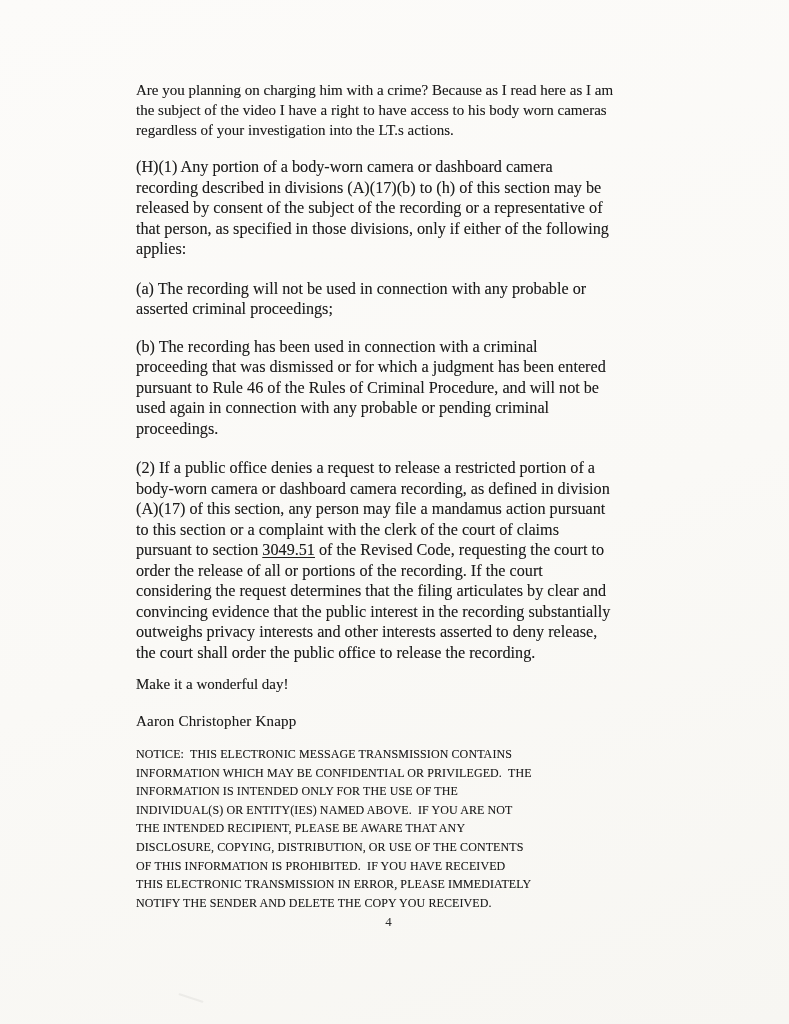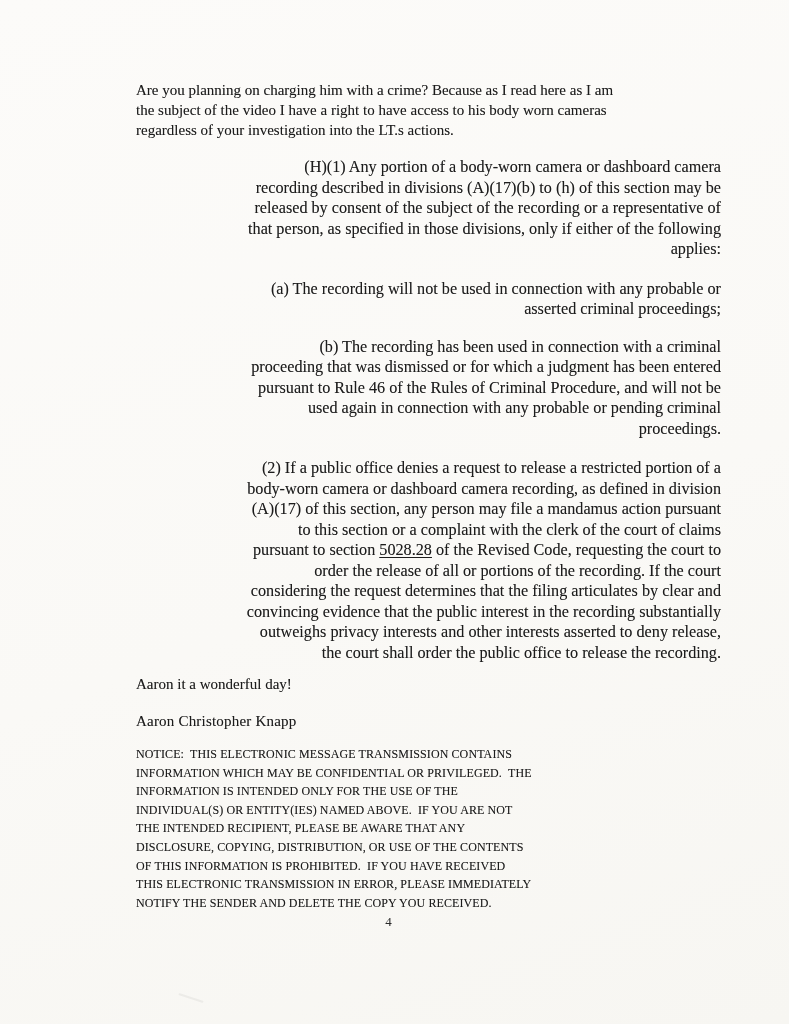--- a/index.html
+++ b/index.html
@@ -25,21 +25,20 @@
   p { white-space: pre-wrap; color: #1c1c1c; text-shadow: 0 0 0.5px rgba(20,20,20,0.35); }
   .body-sm {
     font-size: 15px;
     line-height: 20px;
     margin-bottom: 17px;
   }
   .body-lg {
     font-size: 16.2px;
     line-height: 20.5px;
     margin-bottom: 19px;
-    text-align: right;
   }
   .mb-sm { margin-bottom: 12px; }
   .mb-md { margin-bottom: 17px; }
   .mb-xs { margin-bottom: 11px; }
   .sig {
     font-weight: normal;
     margin-bottom: 14px;
     letter-spacing: 0.2px;
   }
   .notice {
@@ -94,28 +93,28 @@
     <p class="body-lg">(b) The recording has been used in connection with a criminal
 proceeding that was dismissed or for which a judgment has been entered
 pursuant to Rule 46 of the Rules of Criminal Procedure, and will not be
 used again in connection with any probable or pending criminal
 proceedings.</p>
 
     <p class="body-lg mb-xs"><span>(2) If a public office denies a request to release a restricted portion of a
 body-worn camera or dashboard camera recording, as defined in division
 (A)(17) of this section, any person may file a mandamus action pursuant
 to this section or a complaint with the clerk of the court of claims
-pursuant to section </span><a class="statute-link">5028.28</a><span> of the Revised Code, requesting the court to
+pursuant to section </span><a class="statute-link">3049.51</a><span> of the Revised Code, requesting the court to
 order the release of all or portions of the recording. If the court
 considering the request determines that the filing articulates by clear and
 convincing evidence that the public interest in the recording substantially
 outweighs privacy interests and other interests asserted to deny release,
 the court shall order the public office to release the recording.</span></p>
 
-    <p class="body-sm">Aaron it a wonderful day!</p>
+    <p class="body-sm">Make it a wonderful day!</p>
 
     <p class="body-sm sig">Aaron Christopher Knapp</p>
 
     <p class="notice">NOTICE:  THIS ELECTRONIC MESSAGE TRANSMISSION CONTAINS
 INFORMATION WHICH MAY BE CONFIDENTIAL OR PRIVILEGED.  THE
 INFORMATION IS INTENDED ONLY FOR THE USE OF THE
 INDIVIDUAL(S) OR ENTITY(IES) NAMED ABOVE.  IF YOU ARE NOT
 THE INTENDED RECIPIENT, PLEASE BE AWARE THAT ANY
 DISCLOSURE, COPYING, DISTRIBUTION, OR USE OF THE CONTENTS
 OF THIS INFORMATION IS PROHIBITED.  IF YOU HAVE RECEIVED

